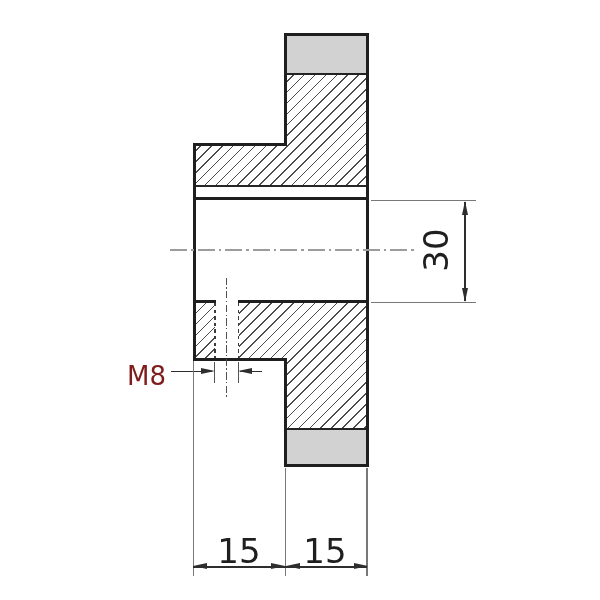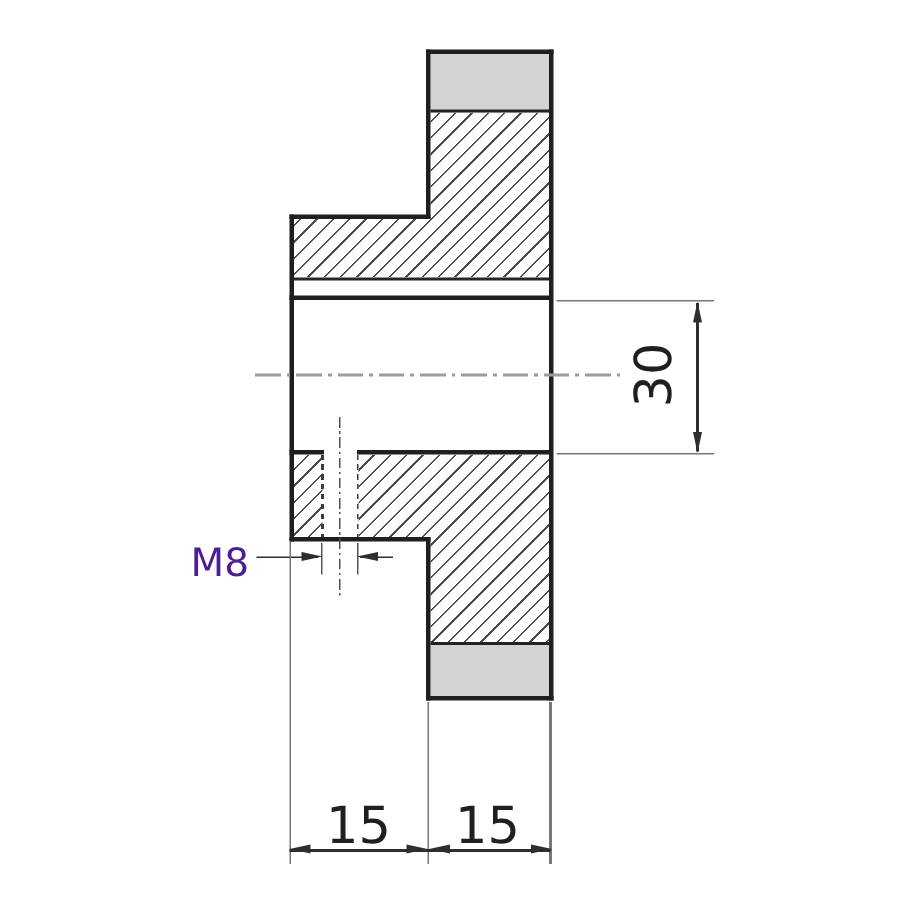--- a/index.html
+++ b/index.html
@@ -35,21 +35,21 @@
     background:repeating-linear-gradient(180deg,#3c3c3c 0 3.5px,rgba(0,0,0,0) 3.5px 6.6px);
   }
   
   .ar{position:absolute;width:0;height:0;}
   .ar-left {border-top:3.5px solid transparent;border-bottom:3.5px solid transparent;border-right:14px solid #2e2e2e;}
   .ar-right{border-top:3.5px solid transparent;border-bottom:3.5px solid transparent;border-left:14px solid #2e2e2e;}
   .ar-up   {border-left:3.5px solid transparent;border-right:3.5px solid transparent;border-bottom:14px solid #2e2e2e;}
   .ar-down {border-left:3.5px solid transparent;border-right:3.5px solid transparent;border-top:14px solid #2e2e2e;}
   
   .dimtext{position:absolute;font-size:34px;line-height:1;color:#1f1f1f;white-space:nowrap;}
-  .label-m8{position:absolute;font-size:26px;line-height:1;color:#4c1d95;white-space:nowrap;}
+  .label-m8{position:absolute;font-size:26px;line-height:1;color:#7f1d1d;white-space:nowrap;}
 </style>
 </head>
 <body>
 
 <div class="canvas">
 
   <div class="grayfill" style="left:287px;top:36px;width:79px;height:39px;border-bottom:2px solid #232323;"></div>
   <div class="grayfill" style="left:287px;top:428px;width:79px;height:36px;border-top:2px solid #232323;"></div>
 
   <div class="hatch" style="left:196px;top:75px;width:170px;height:110px;

